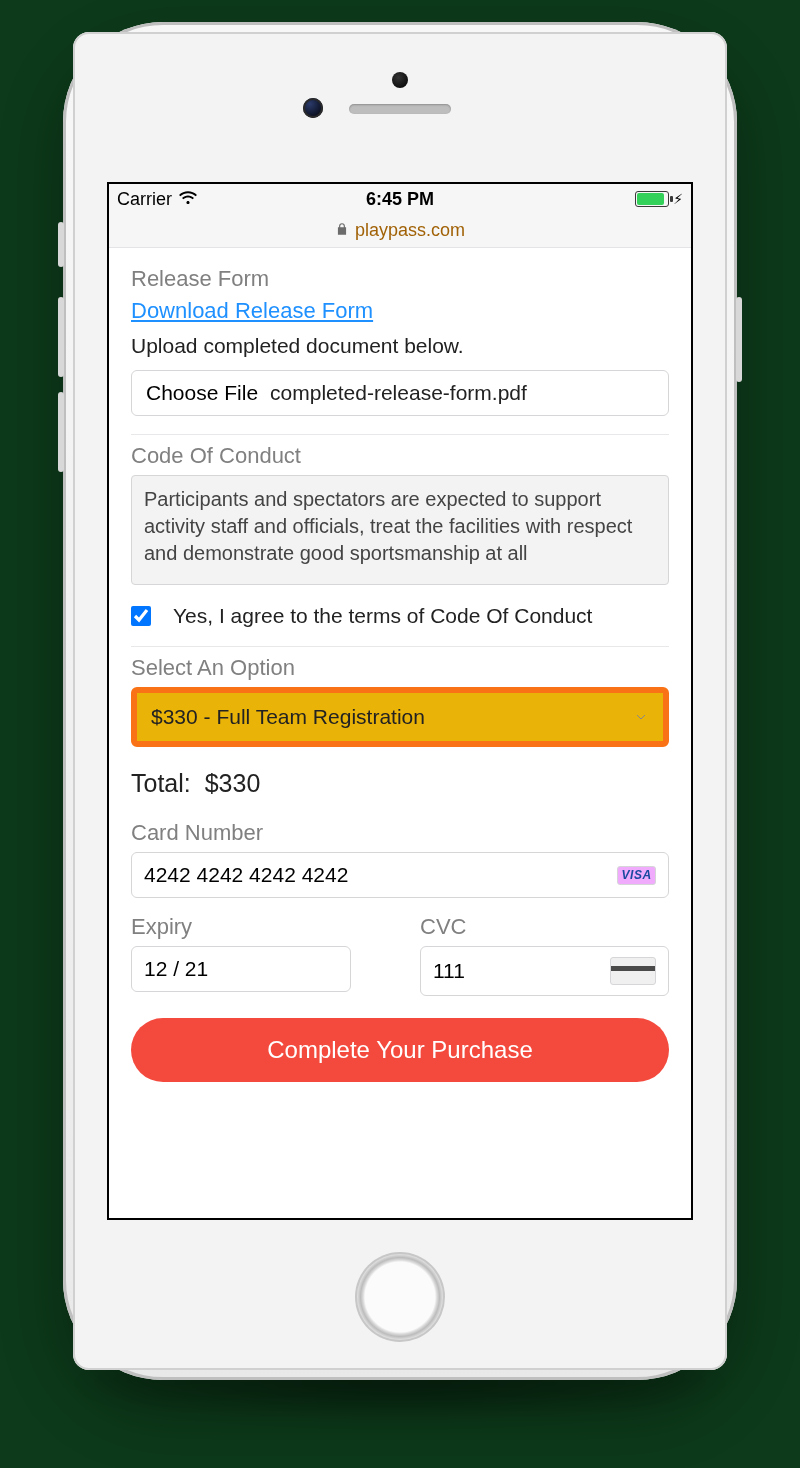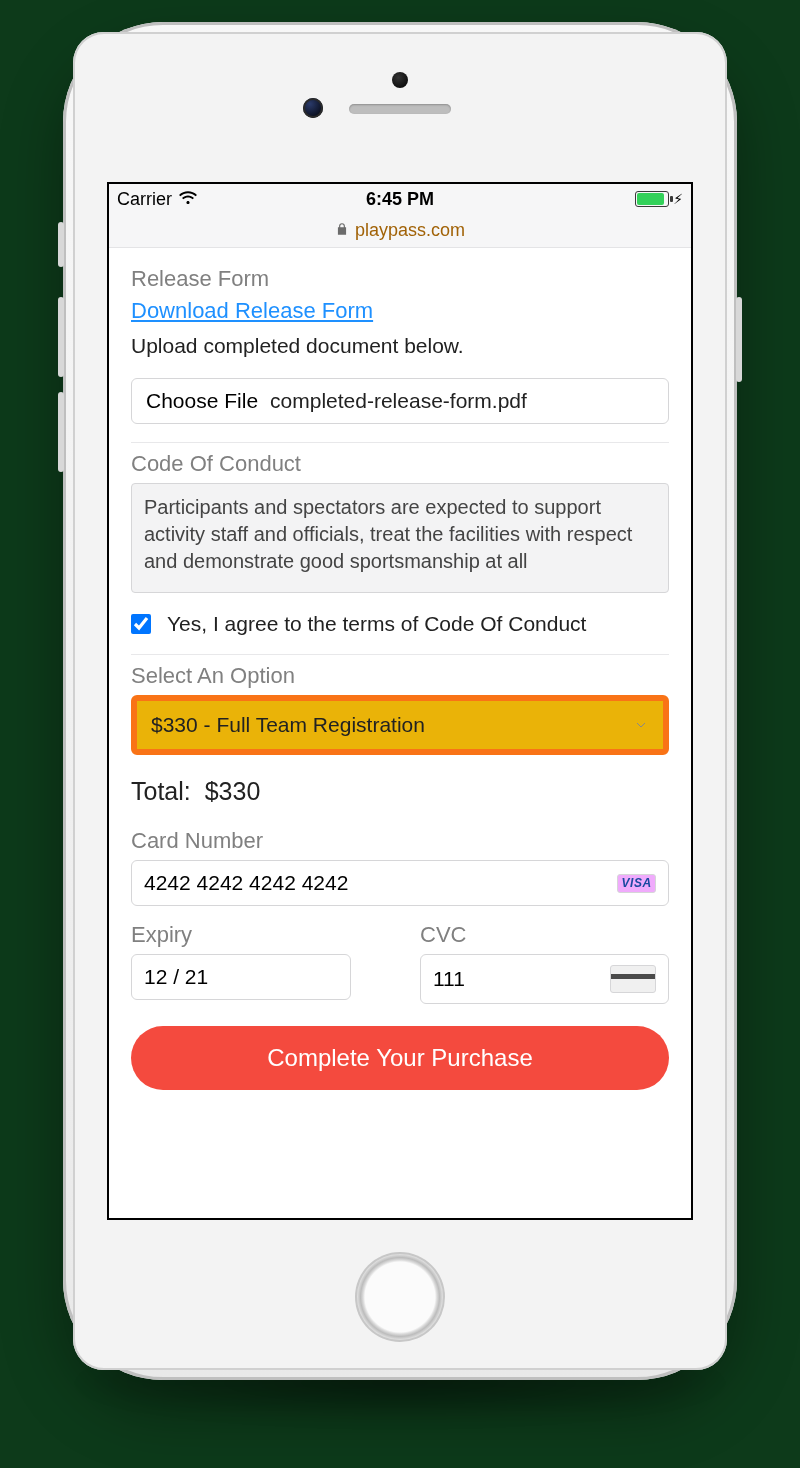--- a/index.html
+++ b/index.html
@@ -30,21 +30,21 @@
     width: 674px; height: 1358px;
     border-radius: 100px;
     background: linear-gradient(180deg, #f7f7f7, #e9e9e9);
     box-shadow:
       inset 0 0 0 3px #bfbfbf,
       0 30px 60px rgba(0,0,0,0.35);
   }
   .phone-inner {
     position: absolute;
     left: 10px; right: 10px; top: 10px; bottom: 10px;
-    border-radius: 31px;
+    border-radius: 16px;
     background: #f3f3f3;
     box-shadow: inset 0 0 0 2px #d0d0d0;
     padding-left: 26px;
   }
 
   
   .side-btn { position: absolute; background: #d8d8d8; border-radius: 4px; }
   .side-btn.mute { left: -5px; top: 200px; width: 6px; height: 45px; }
   .side-btn.vol1 { left: -5px; top: 275px; width: 6px; height: 80px; }
   .side-btn.vol2 { left: -5px; top: 370px; width: 6px; height: 80px; }
@@ -117,40 +117,40 @@
   
   .content {
     flex: 1; overflow-y: hidden;
     padding: 10px 22px 20px 22px;
     font-size: 21px;
     color: #222;
   }
 
   .section-label { color:#808080; font-size: 22px; margin-top: 8px; margin-bottom: 6px; font-weight: 500; }
   .link { color:#1e90ff; font-size: 22px; margin-bottom: 10px; display:inline-block; }
-  .instr { color:#222; font-size: 21px; margin-bottom: 20px; }
+  .instr { color:#222; font-size: 21px; margin-bottom: 12px; }
 
   .field {
     width:100%; border:1px solid #d6d6d8; border-radius: 6px;
     background:#fff; padding: 10px 14px; font-size: 21px;
     display:flex; align-items:center; gap:12px;
   }
   .file-btn { background:#fff; border:none; font-size: 21px; color:#000; padding:0; }
   .file-name { color:#222; }
 
   .hr { border:none; border-top:1px solid #e8e8ea; margin:18px 0 8px 0; }
 
   .textarea {
     width:100%; border:1px solid #d6d6d8; border-radius:4px;
     background:#f3f3f4; padding:10px 12px; font-size:20px; color:#444;
     height: 110px; line-height:1.35; overflow:hidden; resize:none;
     font-family: inherit;
   }
 
-  .checkbox-row { display:flex; align-items:center; gap:16px; margin-top:14px; }
+  .checkbox-row { display:flex; align-items:center; gap:22px; margin-top:14px; }
   .checkbox-row input { width:20px; height:20px; }
 
   .select {
     width:100%; border:6px solid #f97316; border-radius:6px;
     background:#eab308; padding:12px 14px; font-size:21px;
     display:flex; align-items:center; justify-content:space-between;
   }
   .chev { color:#888; font-size:18px; }
 
   .total-row { margin-top: 22px; font-size: 25px; }

